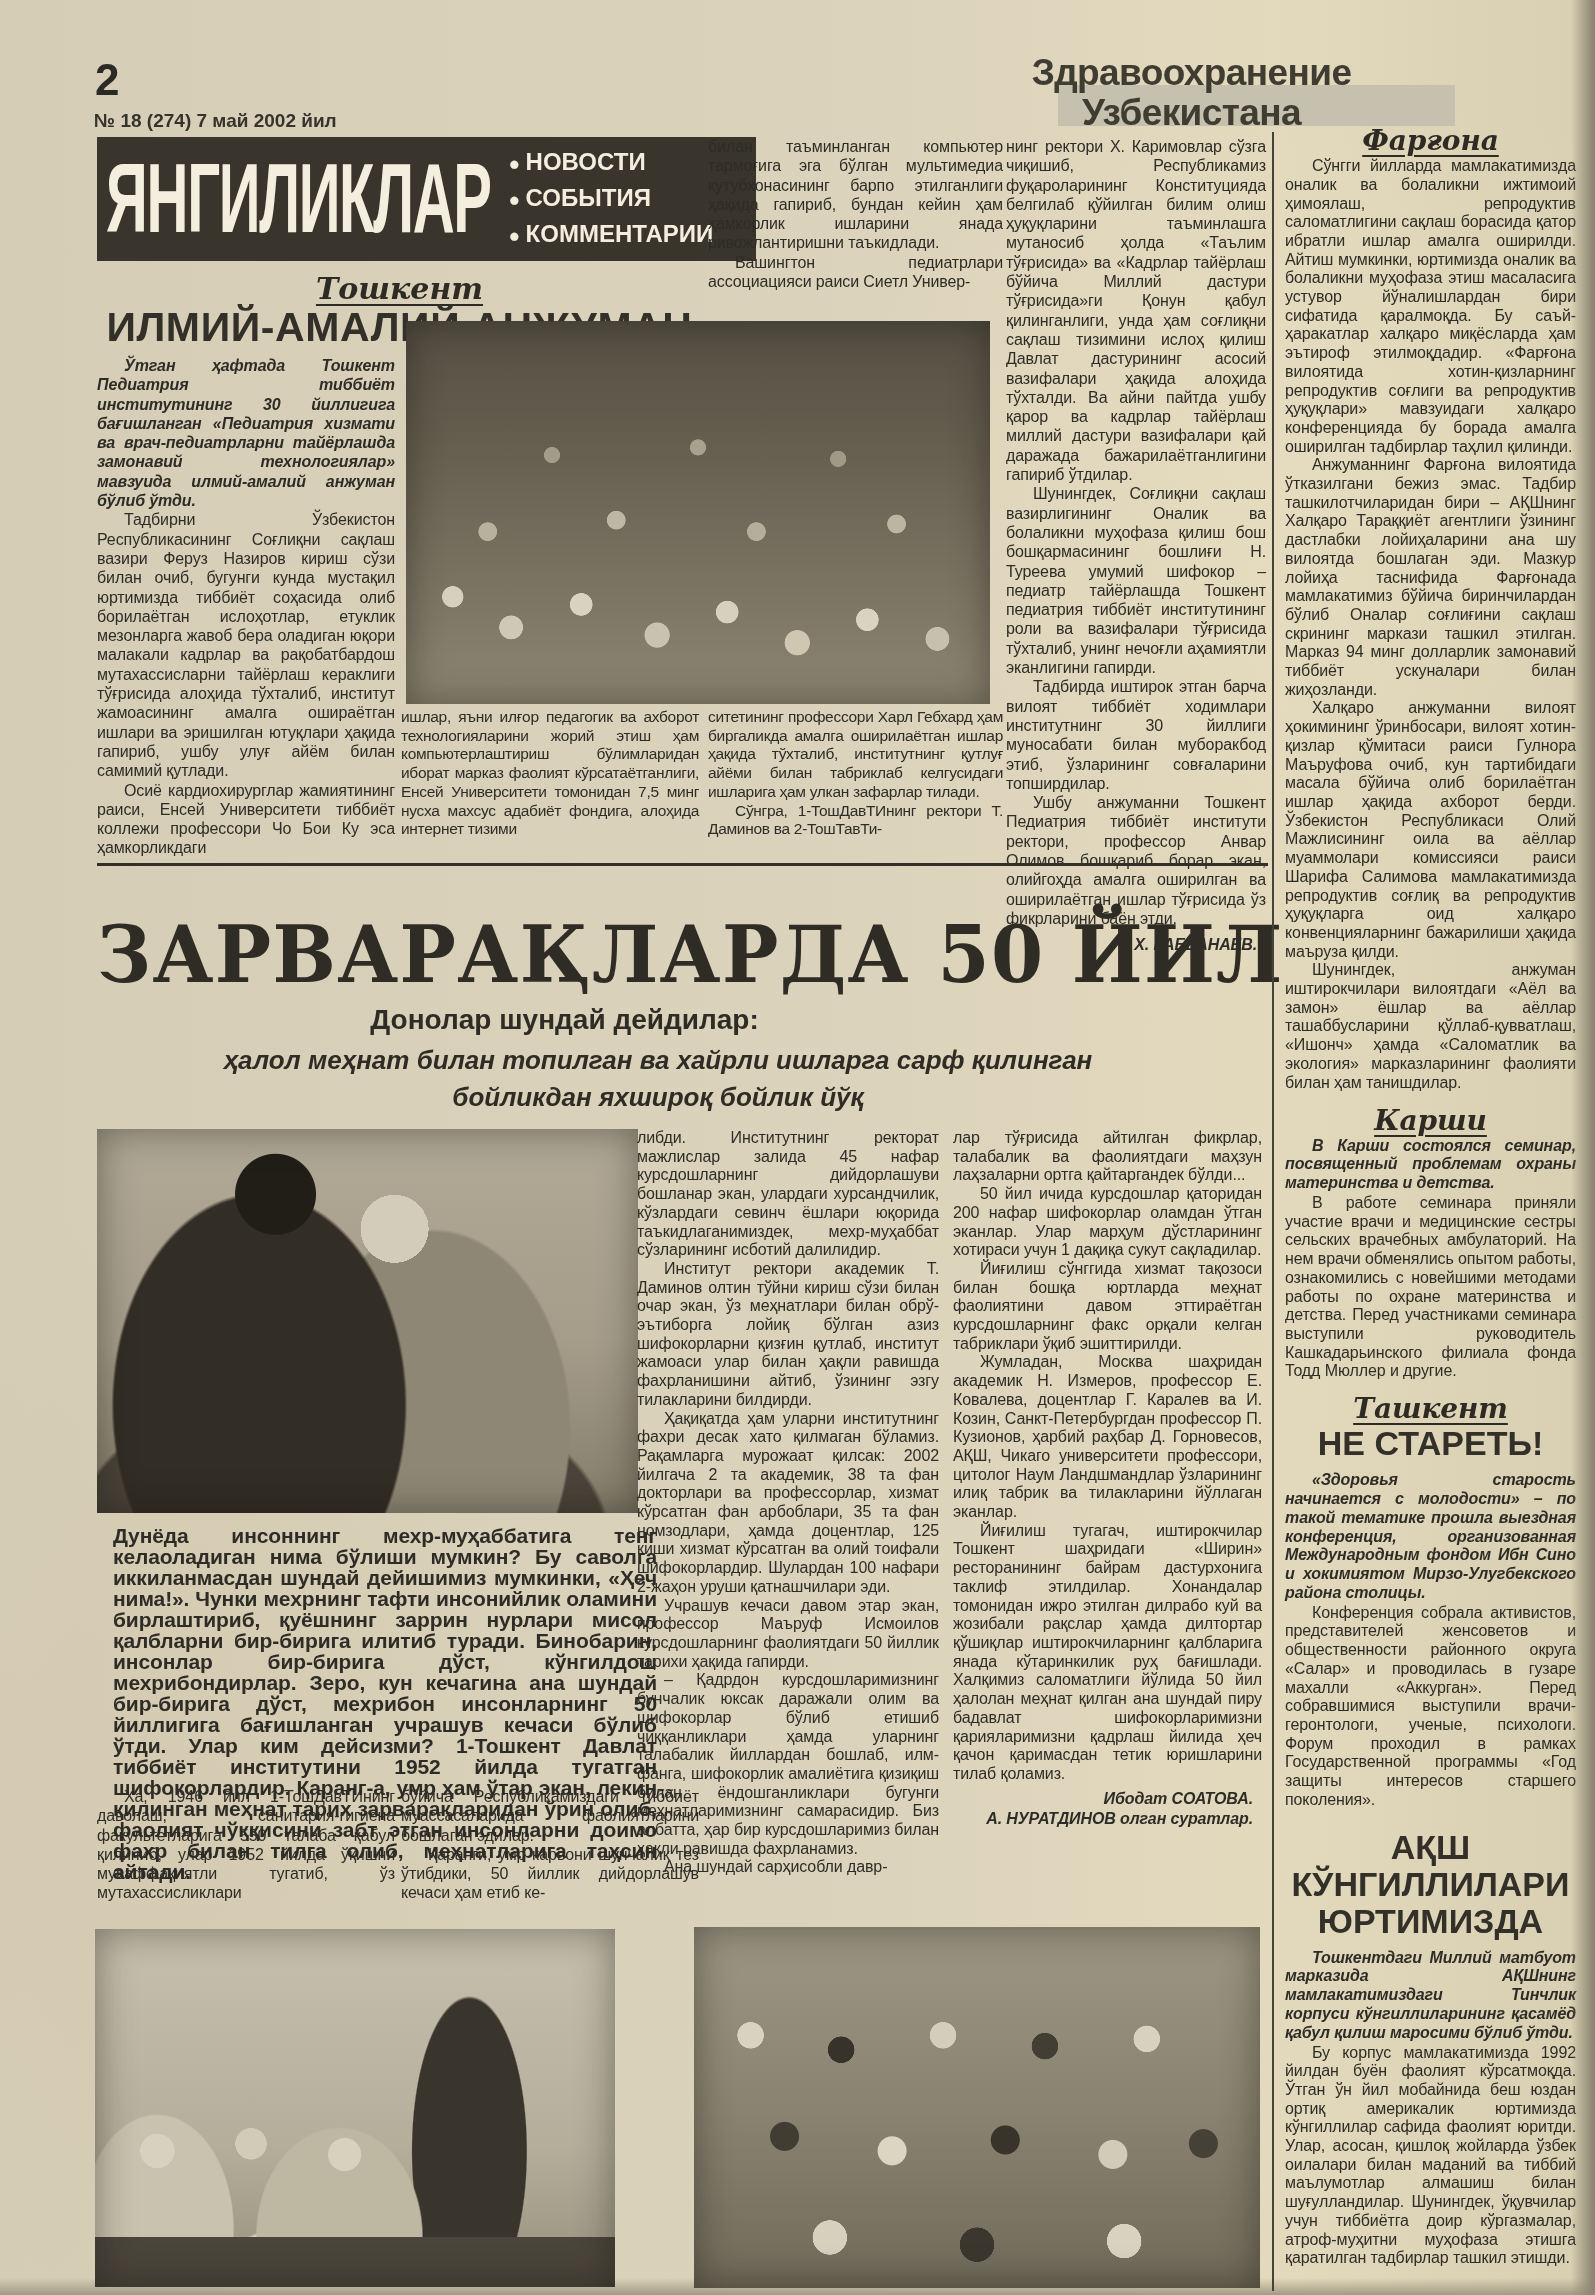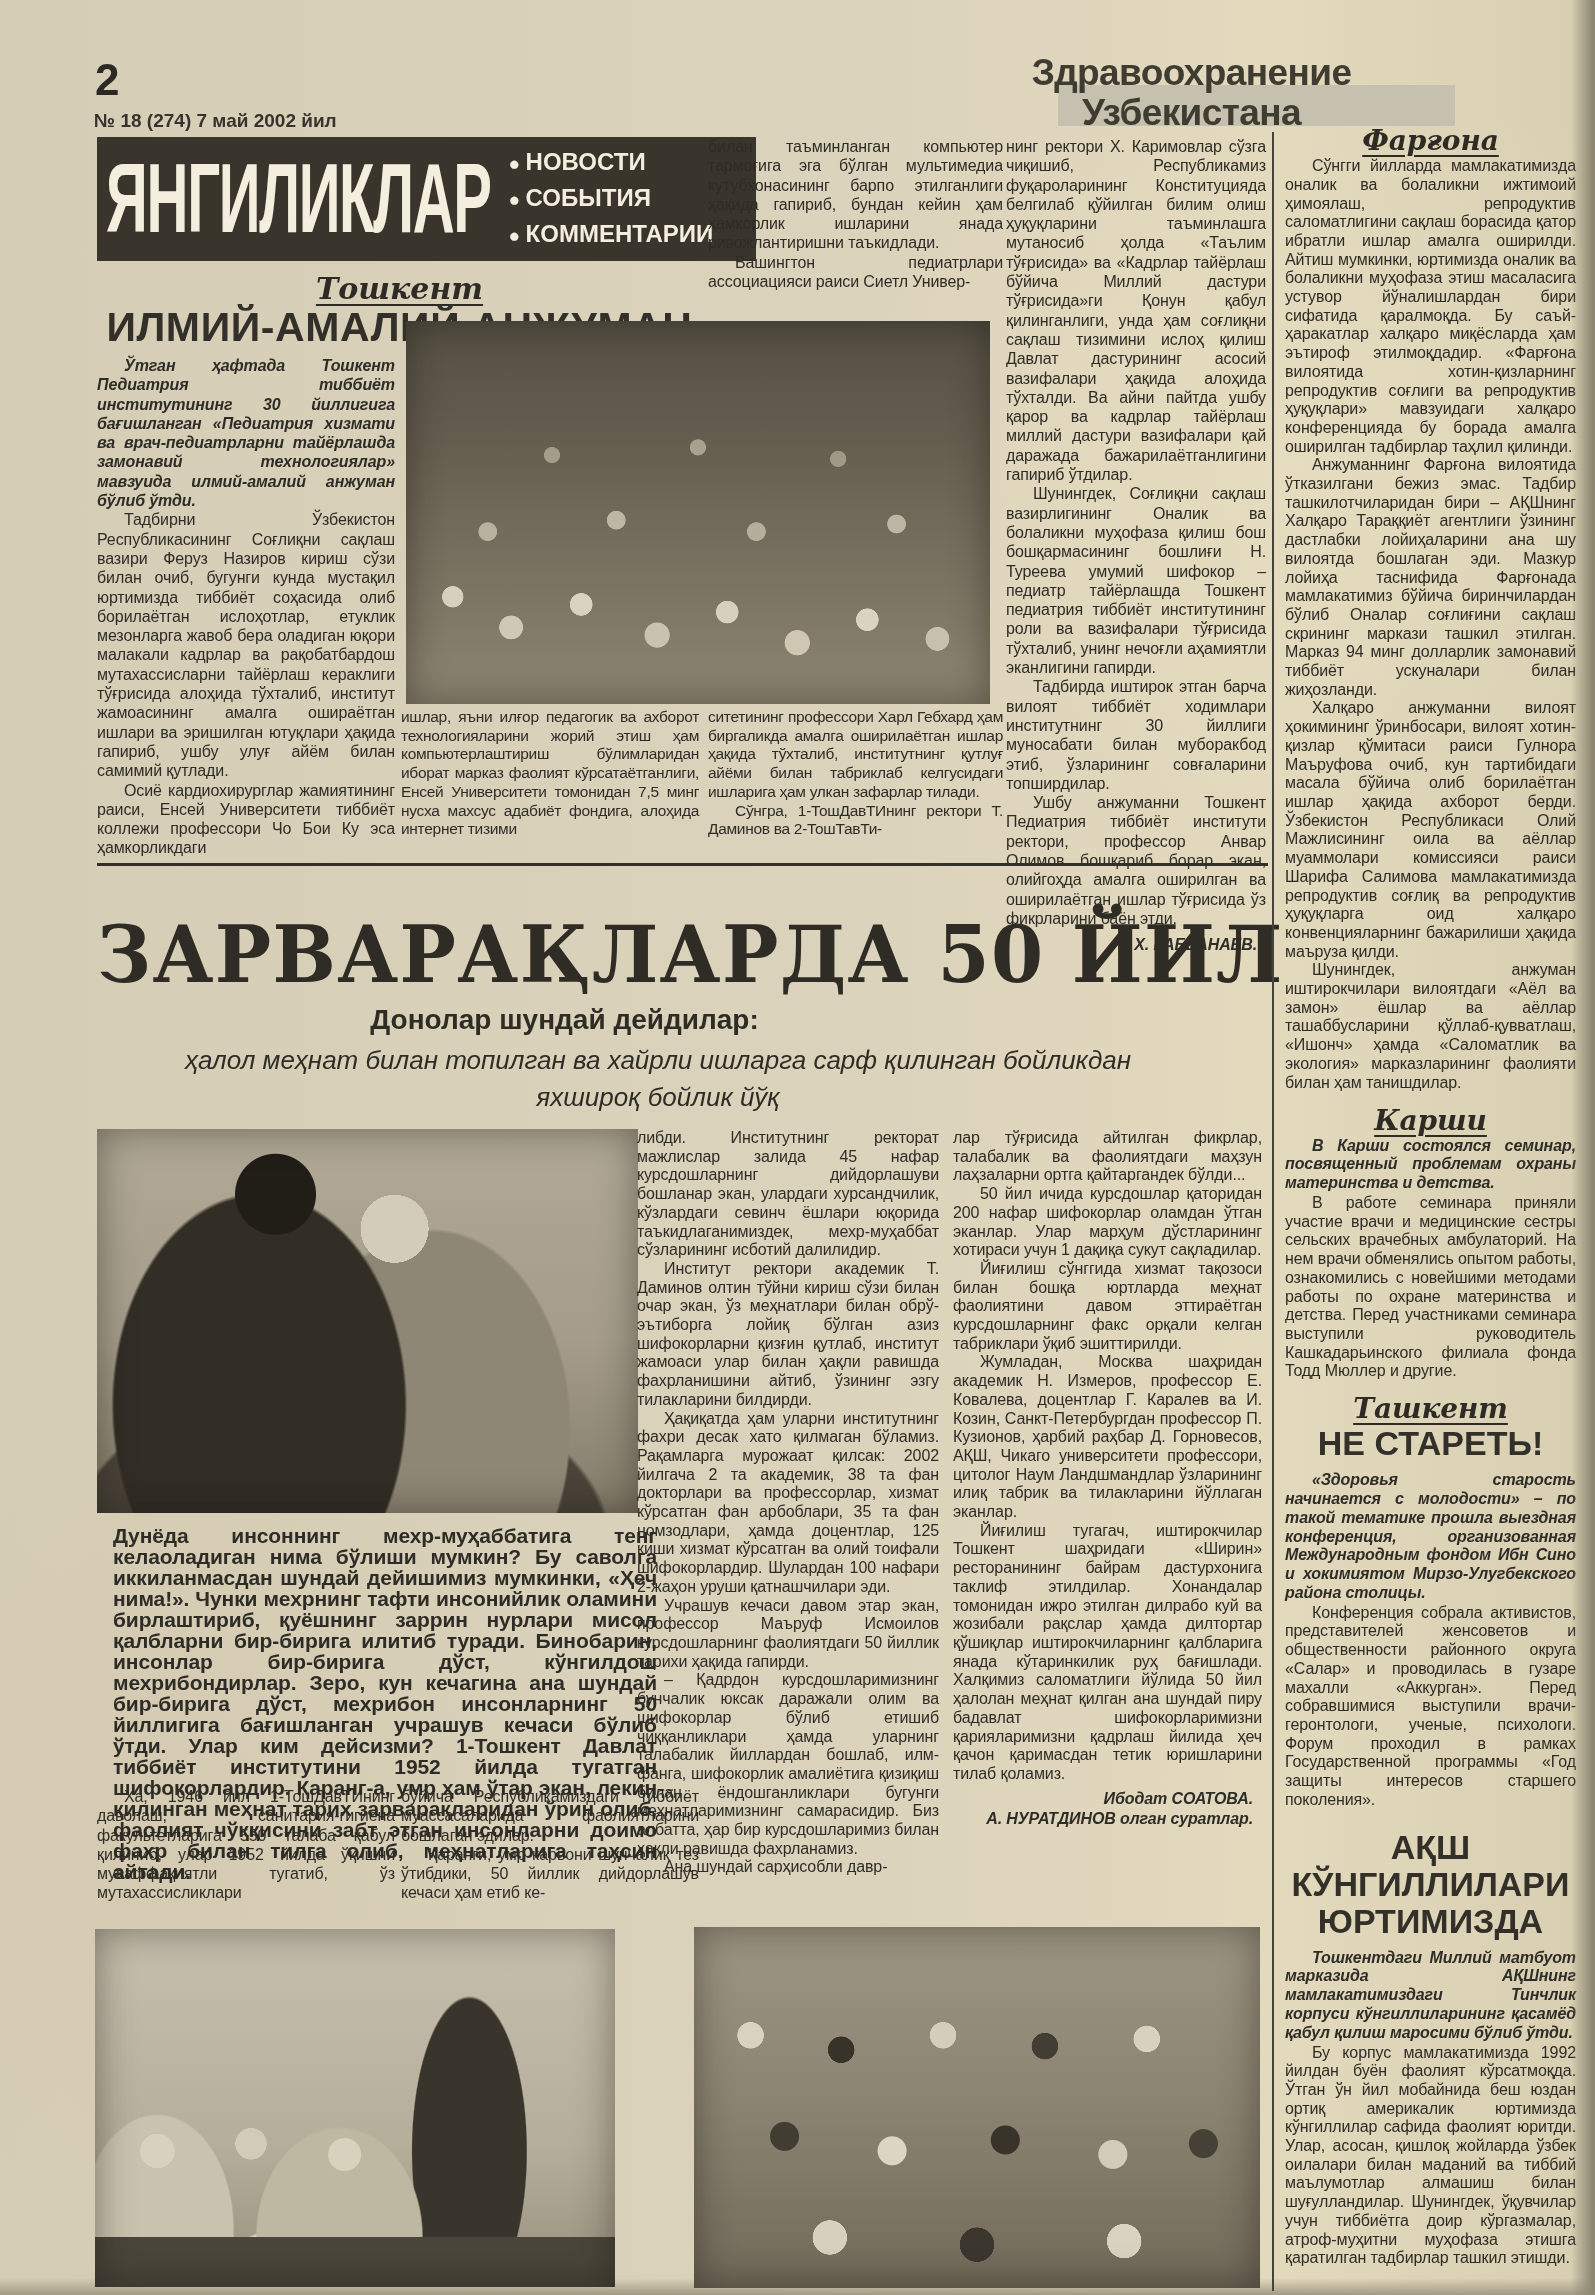--- a/index.html
+++ b/index.html
@@ -27,21 +27,21 @@
   .bullet-line{color:#f3eedd;font-weight:bold;font-size:24px;line-height:34px;white-space:nowrap;}
   .bullet-line::before{content:"● ";font-size:19.3px;}
   
   .kicker{font-family:"DejaVu Serif",serif;font-style:italic;font-weight:bold;font-size:30px;
     text-align:center;text-decoration:underline;text-decoration-thickness:1.9px;text-underline-offset:5.2px;color:#2e2b24;}
   .h1{font-weight:bold;font-size:41px;letter-spacing:0.6px;text-align:center;color:#33302a;}
   .h-big{font-family:"DejaVu Serif",serif;font-weight:bold;font-size:75px;letter-spacing:1.3px;
     text-align:center;color:#2f2c25;transform:scaleY(1.06);transform-origin:center top;white-space:nowrap;}
   .h2r{font-weight:bold;font-size:34px;line-height:37px;text-align:center;color:#33302a;letter-spacing:0;}
   .subhead{font-weight:bold;font-size:28px;text-align:center;color:#2f2c25;}
-  .quote{font-weight:normal;font-style:italic;font-size:26px;line-height:37px;text-align:center;color:#2f2c25;}
+  .quote{font-weight:bold;font-style:italic;font-size:26px;line-height:37px;text-align:center;color:#2f2c25;}
   
   .body-sm{font-size:16px;line-height:19.3px;letter-spacing:-0.1px;text-align:justify;}
   .tighter{font-size:15.5px;line-height:18.7px;letter-spacing:-0.3px;}
   .middle-col{font-size:16px;line-height:18.7px;letter-spacing:-0.1px;text-align:justify;}
   .right-col{font-size:16px;line-height:18.7px;letter-spacing:-0.1px;text-align:justify;}
   .para{margin:0;text-indent:27px;text-align:justify;}
   .cont .para:first-child{text-indent:0;}
   .lead{margin:0;font-weight:bold;font-style:italic;text-indent:27px;text-align:justify;}
   .byline{font-weight:bold;font-style:italic;text-align:right;margin-top:6.4px;padding-right:9px;}
   .caption{font-weight:bold;font-size:21px;line-height:21px;text-align:justify;letter-spacing:-0.1px;margin-left:16px;}

